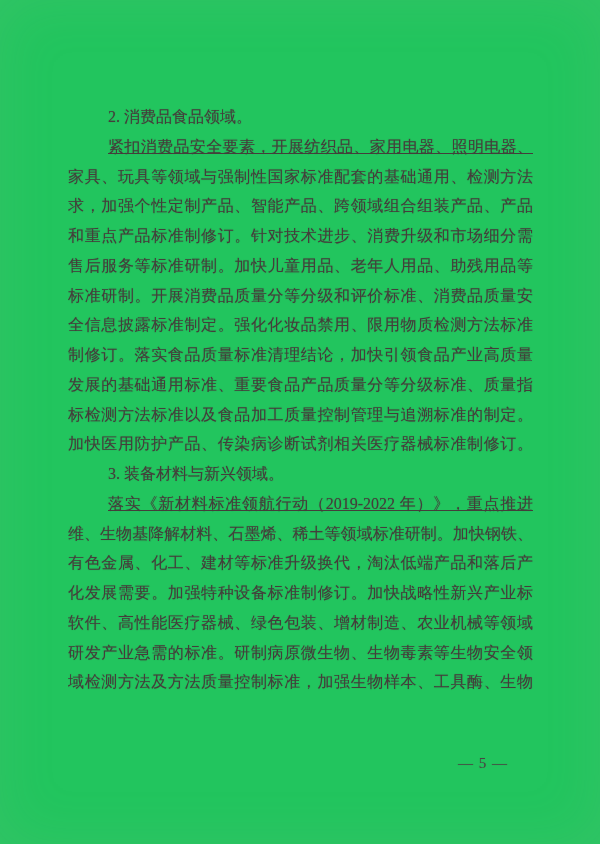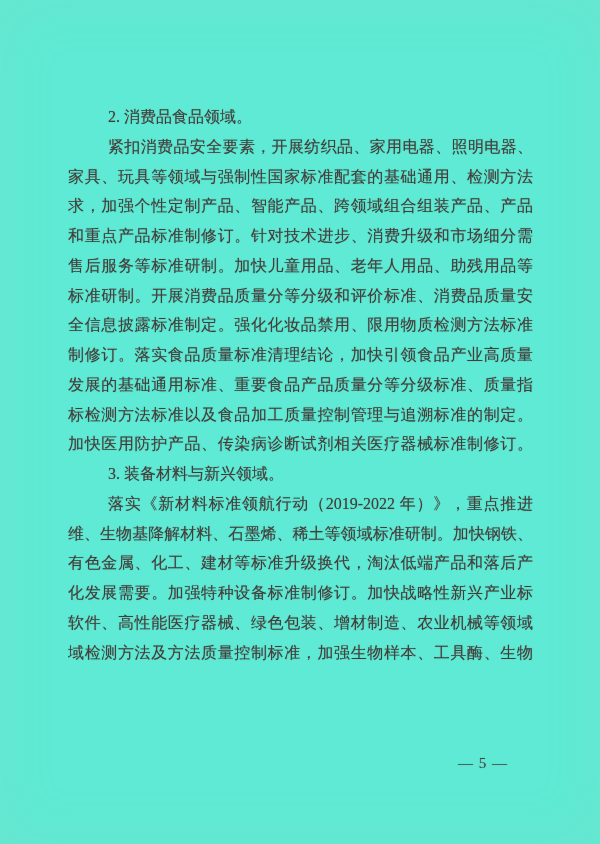--- a/index.html
+++ b/index.html
@@ -38,41 +38,42 @@
     overflow: hidden;
   }
   .line {
     text-align: justify;
     text-align-last: justify;
     text-justify: inter-character;
     white-space: normal;
   }
   .line.indent {
     padding-left: 40px;
+    text-decoration: underline;
   }
   .heading {
     padding-left: 40px;
     text-align: left;
   }
   .page-number {
     position: absolute;
     top: 749px;
     right: 92px;
     height: 29.75px;
     line-height: 29.75px;
     font-size: 15px;
     letter-spacing: 1px;
     color: #4a4543;
     text-shadow: 0 0 1px rgba(68,62,59,0.4);
   }
 </style>
 </head>
 <body>
 
-<div class="page" style="background-color: #5eead4; color: rgb(68, 62, 59);">
+<div class="page" style="background-color: #22c55e; color: rgb(68, 62, 59);">
   <div class="text-block">
 
     <div class="heading">2. 消费品食品领域。</div>
 
     <div class="line indent">紧扣消费品安全要素，开展纺织品、家用电器、照明电器、</div>
     <div class="line">家具、玩具等领域与强制性国家标准配套的基础通用、检测方法</div>
     <div class="line">求，加强个性定制产品、智能产品、跨领域组合组装产品、产品</div>
     <div class="line">和重点产品标准制修订。针对技术进步、消费升级和市场细分需</div>
     <div class="line">售后服务等标准研制。加快儿童用品、老年人用品、助残用品等</div>
     <div class="line">标准研制。开展消费品质量分等分级和评价标准、消费品质量安</div>
@@ -82,18 +83,19 @@
     <div class="line">标检测方法标准以及食品加工质量控制管理与追溯标准的制定。</div>
     <div class="line">加快医用防护产品、传染病诊断试剂相关医疗器械标准制修订。</div>
 
     <div class="heading">3. 装备材料与新兴领域。</div>
 
     <div class="line indent">落实《新材料标准领航行动（2019-2022 年）》，重点推进碳纤</div>
     <div class="line">维、生物基降解材料、石墨烯、稀土等领域标准研制。加快钢铁、</div>
     <div class="line">有色金属、化工、建材等标准升级换代，淘汰低端产品和落后产</div>
     <div class="line">化发展需要。加强特种设备标准制修订。加快战略性新兴产业标</div>
     <div class="line">软件、高性能医疗器械、绿色包装、增材制造、农业机械等领域</div>
+    <div class="line">研发产业急需的标准。研制病原微生物、生物毒素等生物安全领</div>
     <div class="line">域检测方法及方法质量控制标准，加强生物样本、工具酶、生物</div>
 
   </div>
 
   <div class="page-number">— 5 —</div>
 </div>
 
 </body></html>

